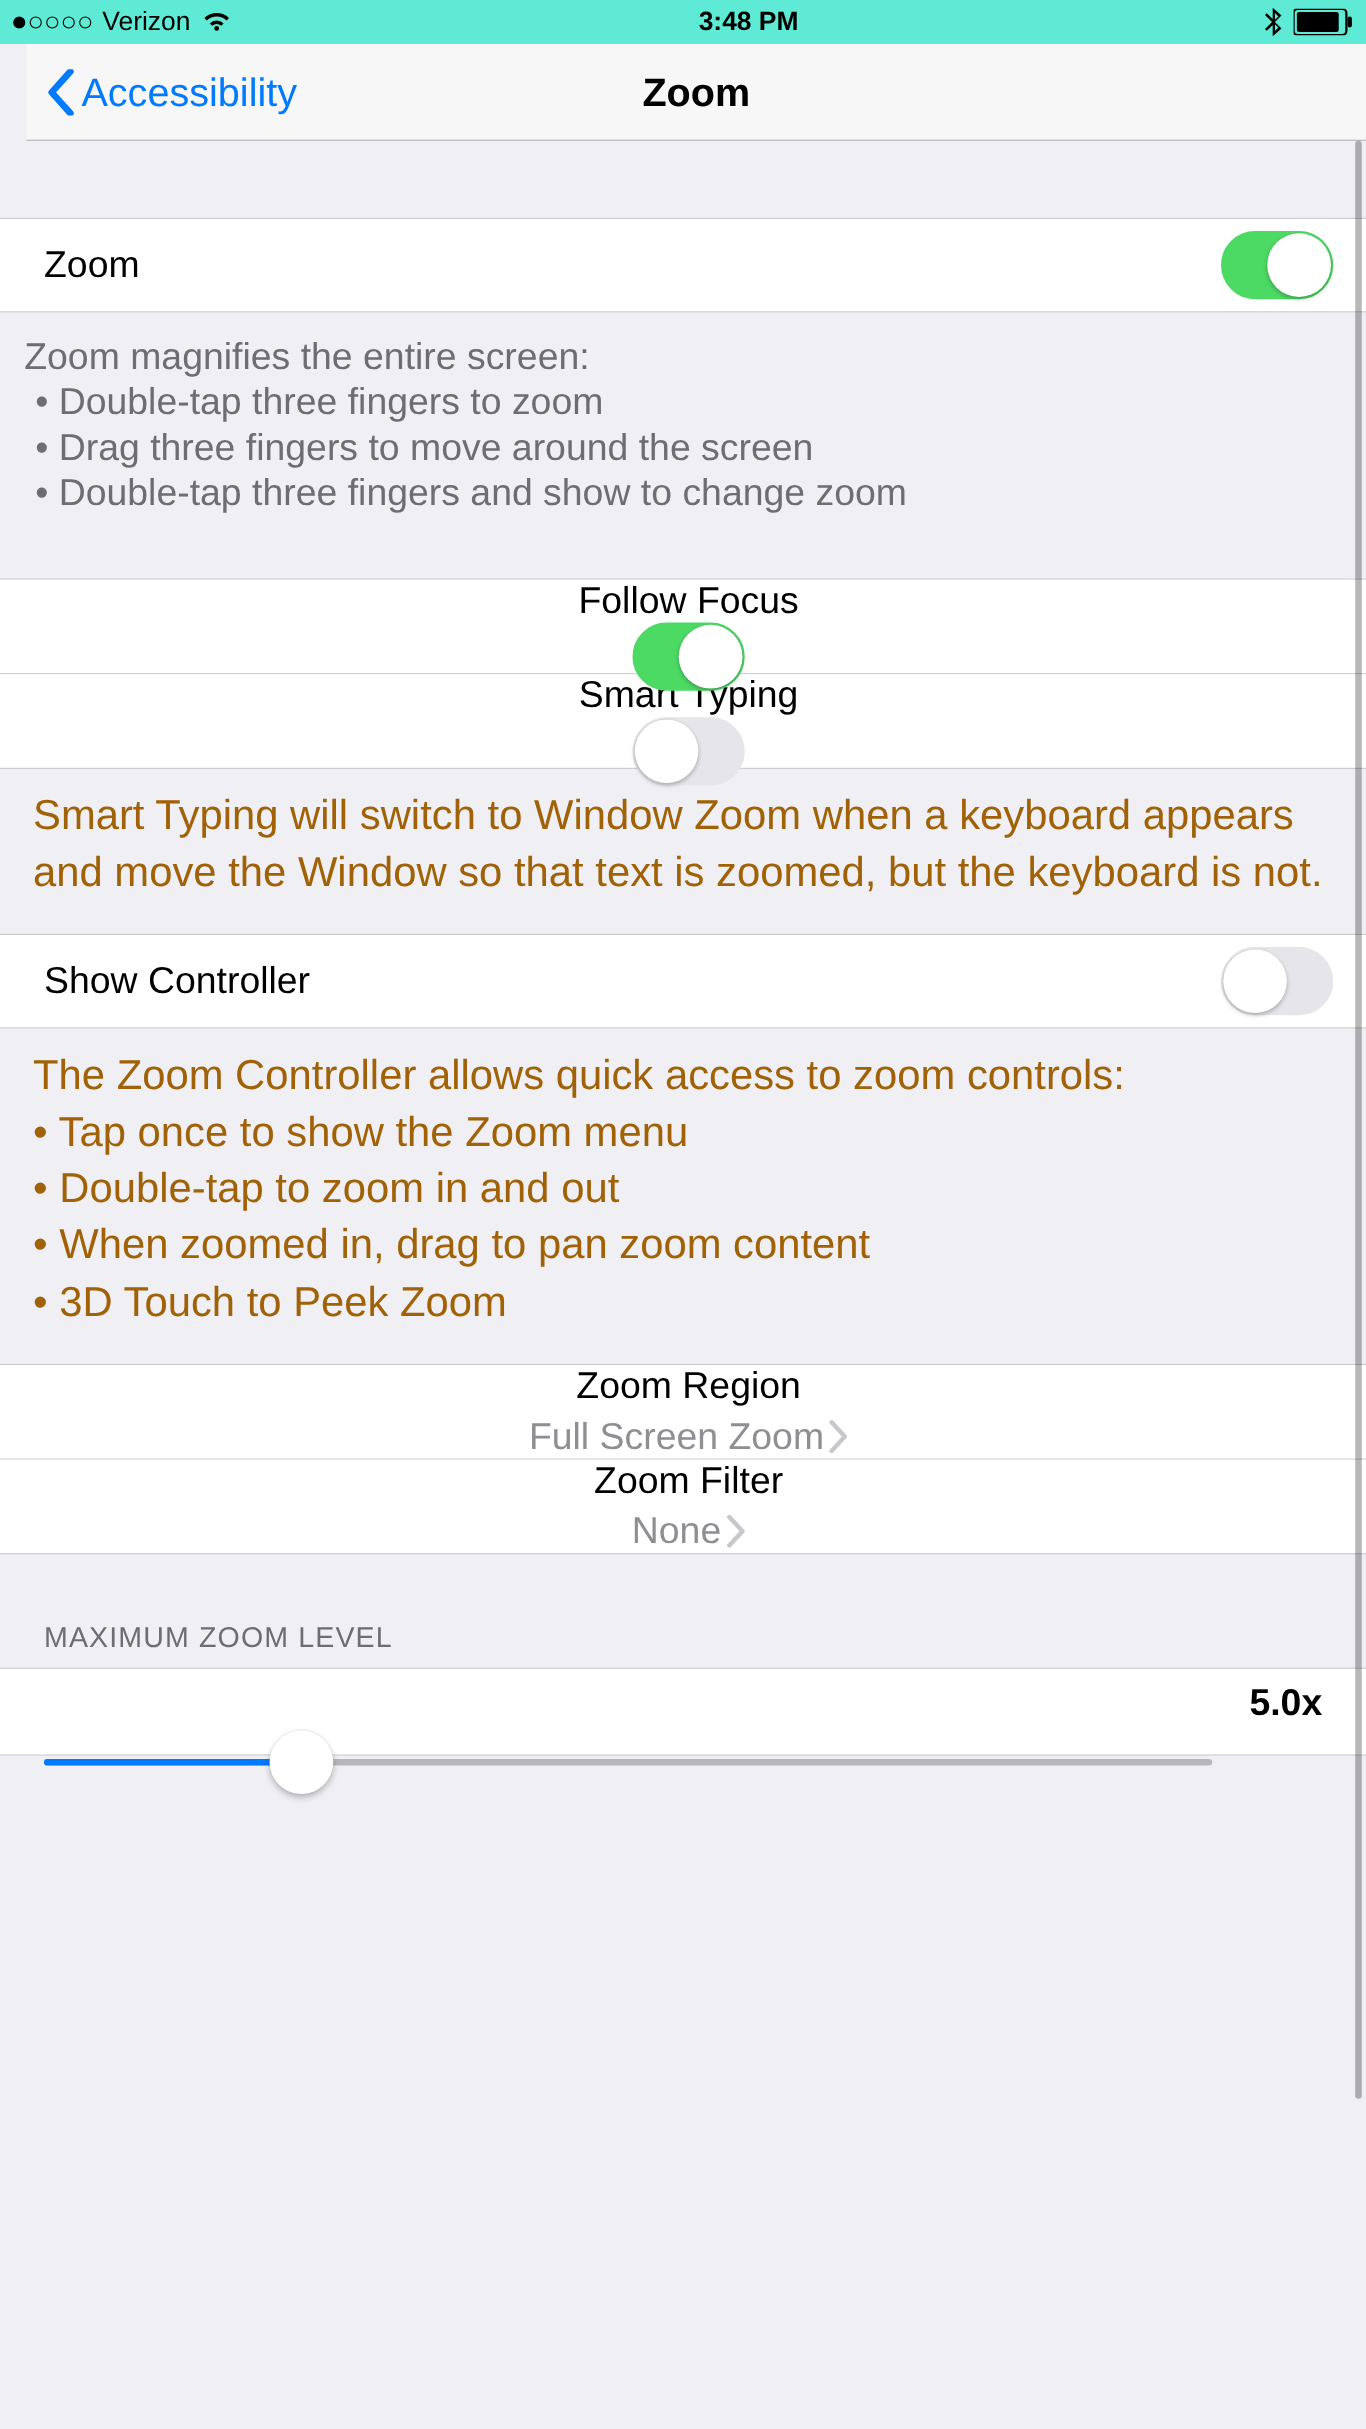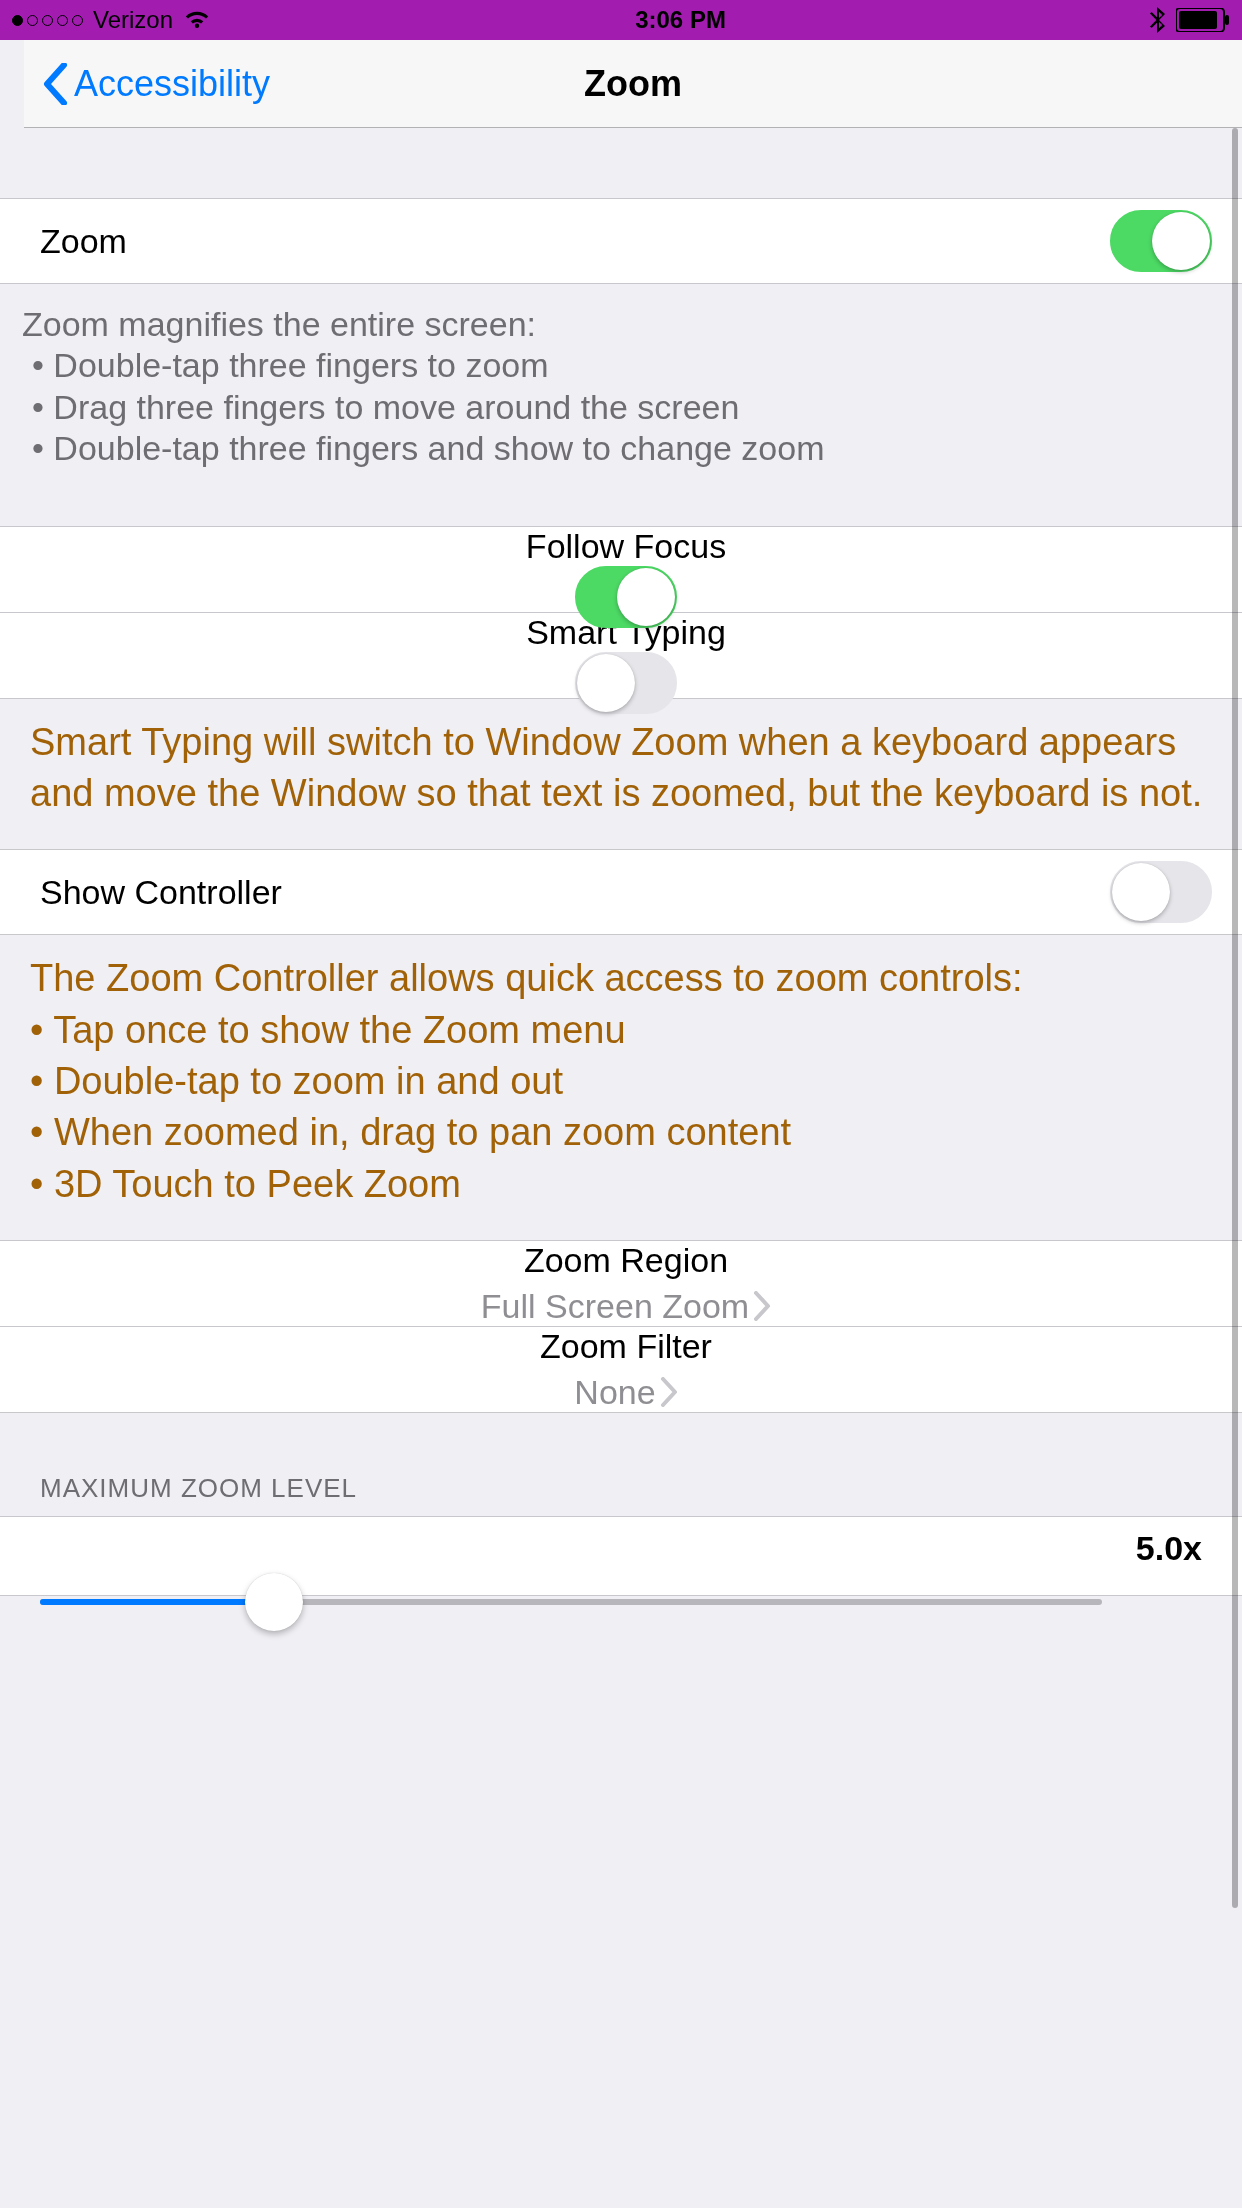--- a/index.html
+++ b/index.html
@@ -15,21 +15,21 @@
 
   
   .status-bar {
     height: 40px;
     display: flex;
     align-items: center;
     justify-content: space-between;
     padding: 0 12px;
     font-size: 24px;
     font-weight: 500;
-    background: #a21caf;
+    background: #5eead4;
   }
   .status-left, .status-right { display: flex; align-items: center; gap: 10px; }
   .dots { display: flex; gap: 4px; }
   .dot { width: 11px; height: 11px; border-radius: 50%; border: 1.5px solid #000; }
   .dot.filled { background: #000; }
   .wifi-icon svg, .bt-icon svg, .battery-icon svg { display: block; }
   .status-center { font-weight: 600; font-size: 24px; }
 
   
   .nav-bar {
@@ -216,21 +216,21 @@
         <span class="dot"></span>
         <span class="dot"></span>
     </span>
     <span>Verizon</span>
     <span class="wifi-icon">
       <svg width="28" height="22" viewBox="0 0 28 22">
           <path d="M14 19a2.2 2.2 0 100-4.4 2.2 2.2 0 000 4.4zm-6.3-6.7a9 9 0 0112.6 0l-2.2 2.2a6 6 0 00-8.2 0l-2.2-2.2zM2.8 7.4a16 16 0 0122.4 0l-2.2 2.2a13 13 0 00-18 0L2.8 7.4z" fill="#000"></path>
         </svg>
     </span>
   </div>
-  <div class="status-center">3:06 PM</div>
+  <div class="status-center">3:48 PM</div>
   <div class="status-right">
     <span class="bt-icon">
       <svg width="16" height="26" viewBox="0 0 16 26">
           <path d="M7 0v10.2L1.6 5 0 6.6 6.4 13 0 19.4 1.6 21 7 15.8V26l8-7-6-6 6-6-8-7zm2 4.8L12.2 8 9 11V4.8zm0 16.4V15l3.2 3L9 21.2z" fill="#000"></path>
         </svg>
     </span>
     <span class="battery-icon">
       <svg width="54" height="24" viewBox="0 0 54 24">
           <rect x="0" y="0" width="48" height="24" rx="4" fill="none" stroke="#000" stroke-width="2"></rect>
           <rect x="3" y="3" width="38" height="18" rx="2" fill="#000"></rect>

